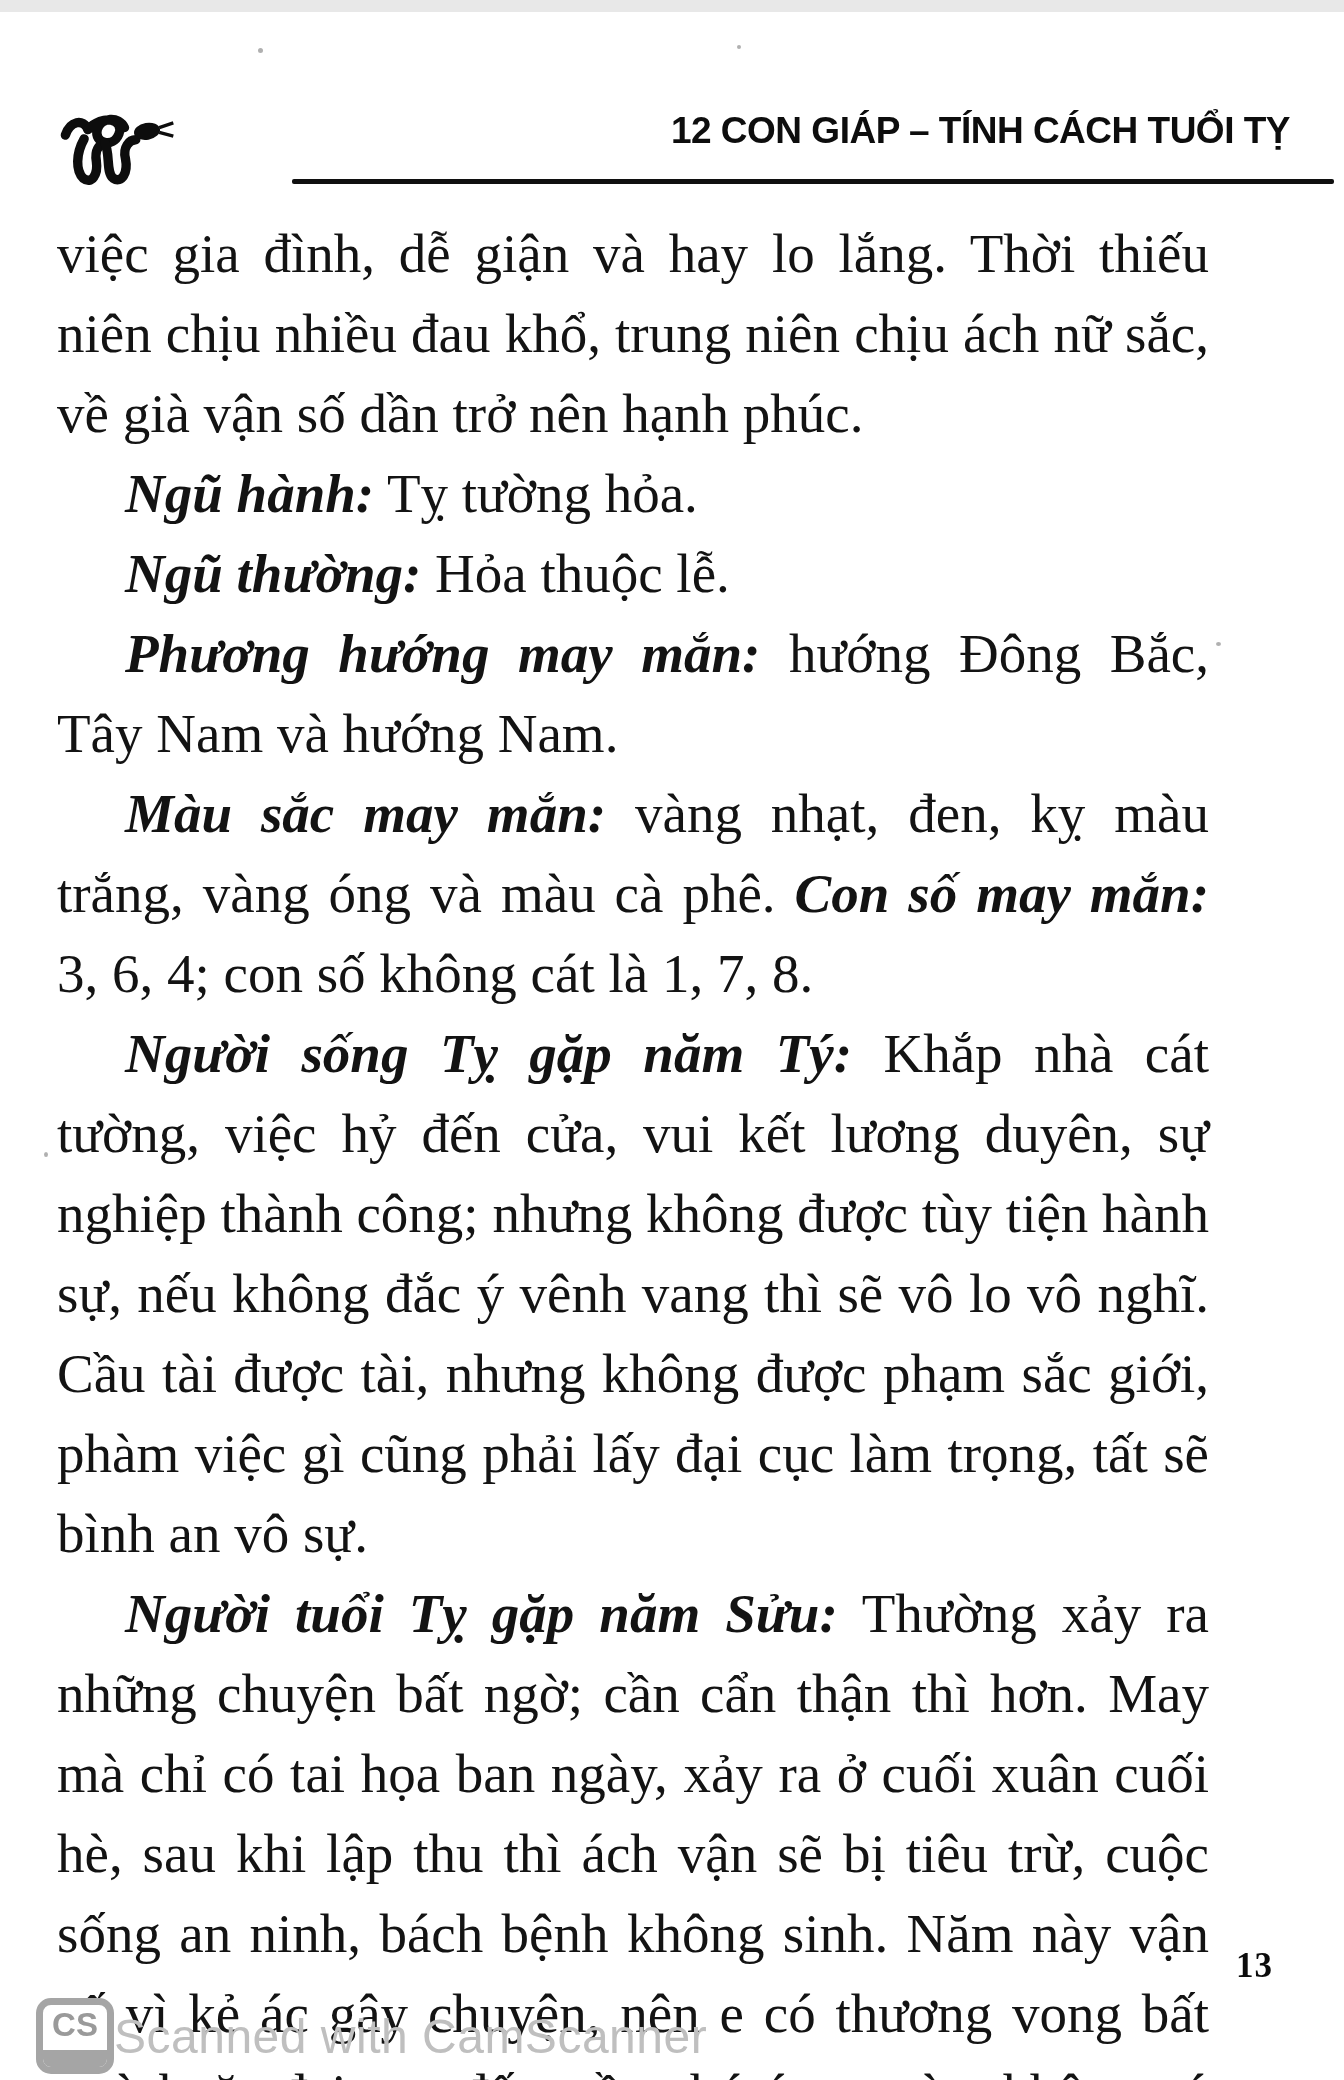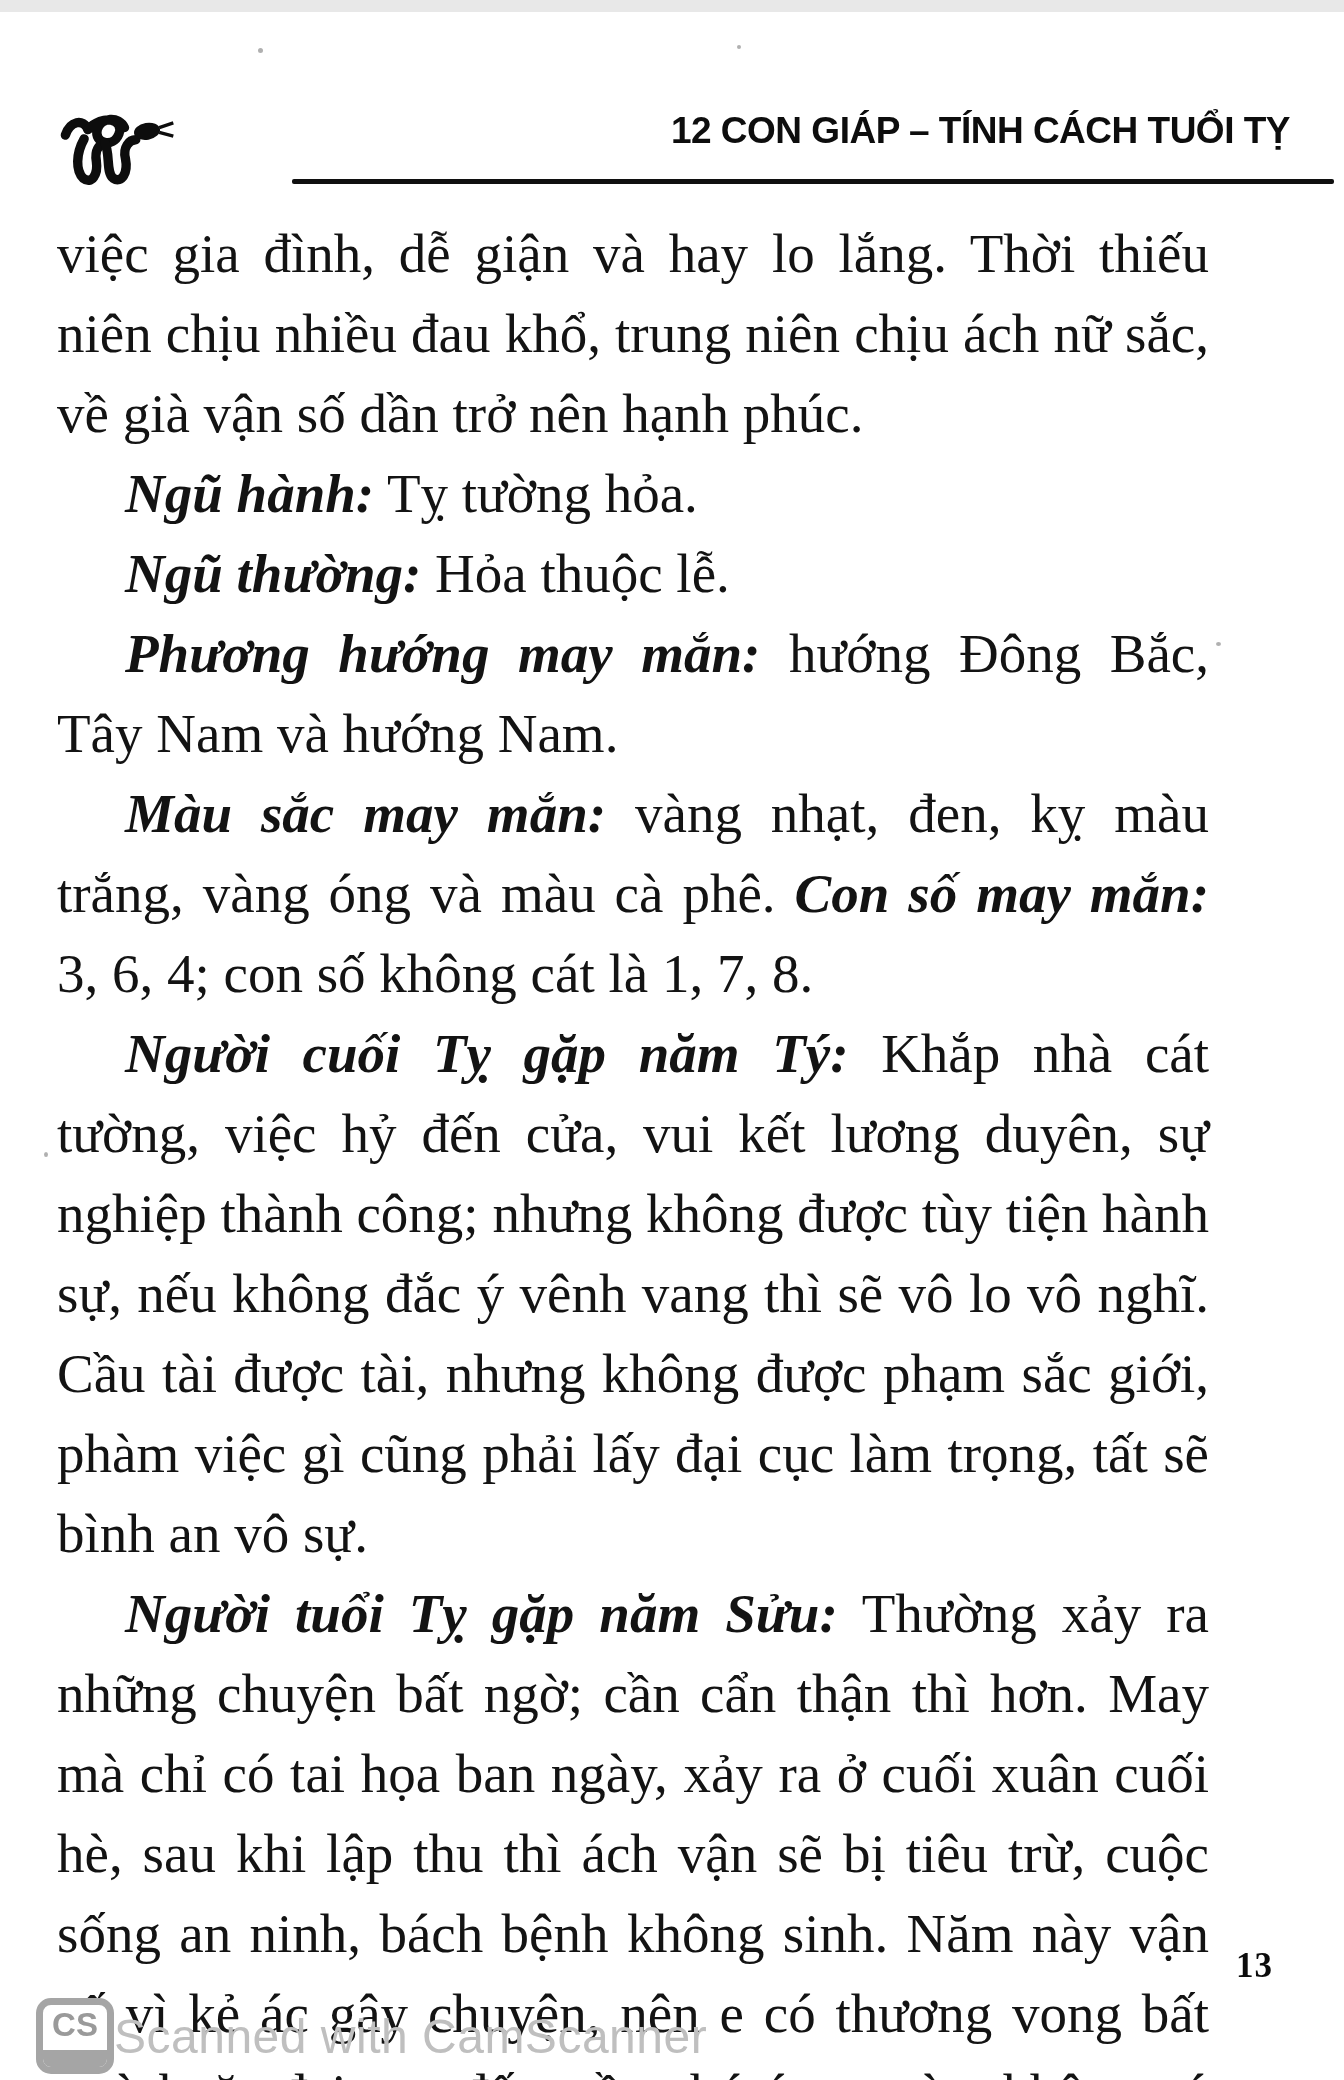--- a/index.html
+++ b/index.html
@@ -97,21 +97,21 @@
   </span>
   <div class="header-title">12 CON GIÁP – TÍNH CÁCH TUỔI TỴ</div>
   <div class="header-rule"></div>
 
   <main class="text-column">
     <p class="para"><span>việc gia đình, dễ giận và hay lo lắng. Thời thiếu niên chịu nhiều đau khổ, trung niên chịu ách nữ sắc, về già vận số dần trở nên hạnh phúc.</span></p>
     <p class="para indent"><em class="lead">Ngũ hành:</em><span> Tỵ tường hỏa.</span></p>
     <p class="para indent"><em class="lead">Ngũ thường:</em><span> Hỏa thuộc lễ.</span></p>
     <p class="para indent"><em class="lead">Phương hướng may mắn:</em><span> hướng Đông Bắc, Tây Nam và hướng Nam.</span></p>
     <p class="para indent"><em class="lead">Màu sắc may mắn:</em><span> vàng nhạt, đen, kỵ màu trắng, vàng óng và màu cà phê. </span><em class="lead">Con số may mắn:</em><span> 3, 6, 4; con số không cát là 1, 7, 8.</span></p>
-    <p class="para indent"><em class="lead">Người cuối Tỵ gặp năm Tý:</em><span> Khắp nhà cát tường, việc hỷ đến cửa, vui kết lương duyên, sự nghiệp thành công; nhưng không được tùy tiện hành sự, nếu không đắc ý vênh vang thì sẽ vô lo vô nghĩ. Cầu tài được tài, nhưng không được phạm sắc giới, phàm việc gì cũng phải lấy đại cục làm trọng, tất sẽ bình an vô sự.</span></p>
+    <p class="para indent"><em class="lead">Người sống Tỵ gặp năm Tý:</em><span> Khắp nhà cát tường, việc hỷ đến cửa, vui kết lương duyên, sự nghiệp thành công; nhưng không được tùy tiện hành sự, nếu không đắc ý vênh vang thì sẽ vô lo vô nghĩ. Cầu tài được tài, nhưng không được phạm sắc giới, phàm việc gì cũng phải lấy đại cục làm trọng, tất sẽ bình an vô sự.</span></p>
     <p class="para indent"><em class="lead">Người tuổi Tỵ gặp năm Sửu:</em><span> Thường xảy ra những chuyện bất ngờ; cần cẩn thận thì hơn. May mà chỉ có tai họa ban ngày, xảy ra ở cuối xuân cuối hè, sau khi lập thu thì ách vận sẽ bị tiêu trừ, cuộc sống an ninh, bách bệnh không sinh. Năm này vận số vì kẻ ác gây chuyện, nên e có thương vong bất ngờ hoặc đại nạn đến, cần chú ý an toàn, không có việc gì thì nên tránh ra khỏi nhà, cố gắng không xen vào chuyện của người khác, làm nhiều việc thiện để giữ bình an.</span></p>
   </main>
 
   <div class="page-number">13</div>
 
   <footer class="watermark">
     <span class="cs-logo">
       <span class="cs-letters">CS</span>
       <span class="cs-bar"></span>
     </span>

